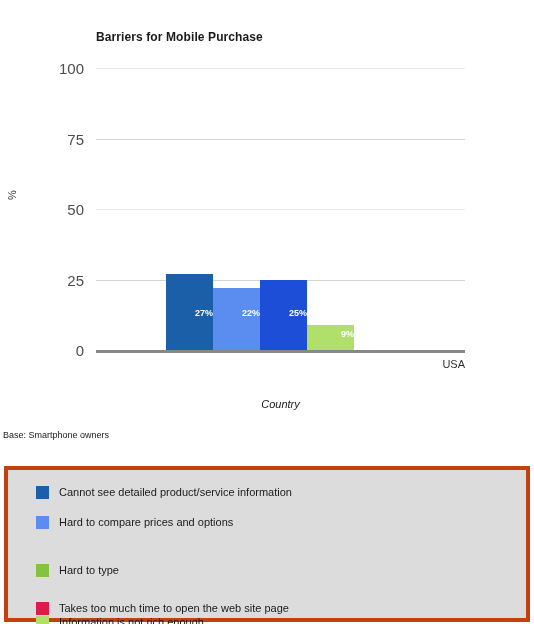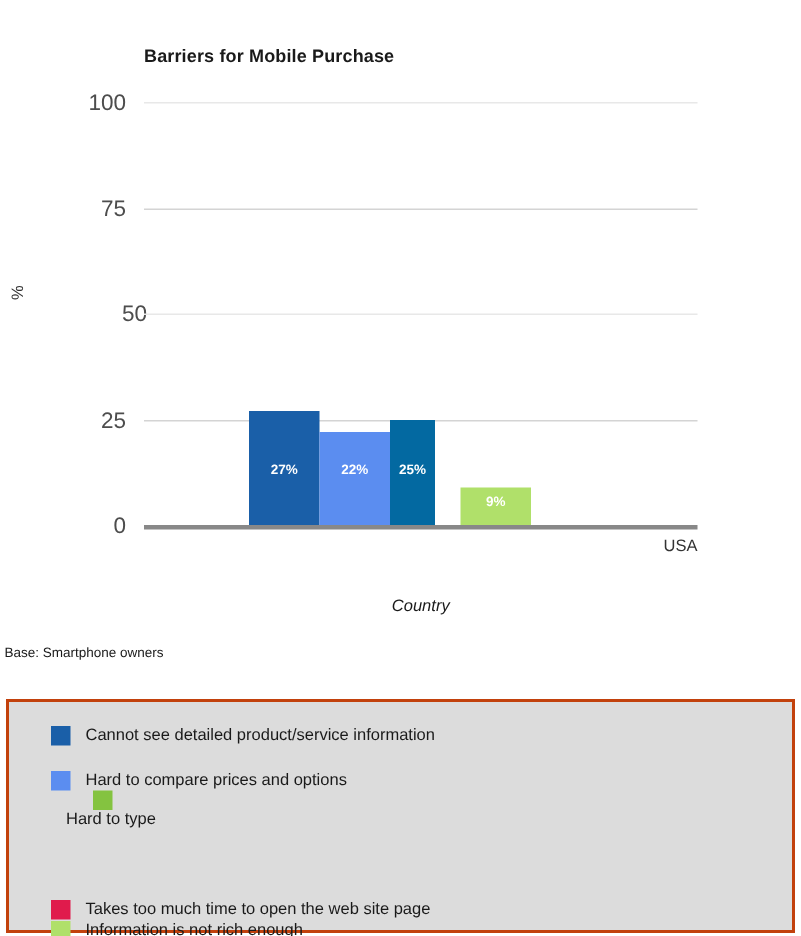--- a/index.html
+++ b/index.html
@@ -96,21 +96,21 @@
   }
   .bar {
     position: absolute;
     bottom: 0;
     box-sizing: border-box;
   }
   .bar-label {
     position: absolute;
     left: 0;
     width: 100%;
-    text-align: center;
+    text-align: right;
     font-size: 9px;
     font-weight: bold;
     color: #ffffff;
     line-height: 10px;
   }
 
   
   #x-category-label {
     position: absolute;
     left: 96px;
@@ -141,21 +141,21 @@
   }
 
   
   #legend-panel {
     position: absolute;
     left: 4px;
     top: 466px;
     width: 526px;
     height: 156px;
     background: #dcdcdc;
-    border: 2px solid #c2410c;
+    border: 4px solid #c2410c;
     box-sizing: border-box;
   }
   .legend-item {
     position: absolute;
     left: 28px;
     height: 14px;
     display: flex;
     align-items: center;
   }
   .legend-swatch {
@@ -175,40 +175,40 @@
 
 <div id="chart-figure">
 
   <div id="chart-title">Barriers for Mobile Purchase</div>
 
   <div id="y-axis-title">%</div>
 
   <div id="y-tick-labels">
       <div class="y-tick-label" style="left: 14px; top: 345px;">0</div>
       <div class="y-tick-label" style="left: 14px; top: 274.5px;">25</div>
-      <div class="y-tick-label" style="left: 28px; top: 204px;">50</div>
+      <div class="y-tick-label" style="left: 14px; top: 204px;">50</div>
       <div class="y-tick-label" style="left: 14px; top: 133.5px;">75</div>
       <div class="y-tick-label" style="left: 14px; top: 63px;">100</div>
     </div>
 
   <div id="plot-area">
     <div id="gridlines">
         <div class="gridline" style="top: 212px;"></div>
         <div class="gridline light" style="top: 141px;"></div>
         <div class="gridline" style="top: 71px;"></div>
         <div class="gridline light" style="top: 0px;"></div>
       </div>
     <div id="bars-group">
         <div class="bar" style="left: 70px; width: 47px; height: 76.14px; background: rgb(26, 95, 168);">
           <div class="bar-label" style="top: 34.14px;">27%</div>
         </div>
         <div class="bar" style="left: 117px; width: 47px; height: 62.04px; background: rgb(91, 141, 240);">
           <div class="bar-label" style="top: 20.04px;">22%</div>
         </div>
-        <div class="bar" style="left: 164px; width: 30px; height: 70.5px; background: #0369a1; text-decoration: underline;">
+        <div class="bar" style="left: 164px; width: 47px; height: 70.5px; background: #1d4ed8; text-decoration: underline;">
           <div class="bar-label" style="top: 28.5px;">25%</div>
         </div>
         <div class="bar" style="left: 211px; width: 47px; height: 25.38px; background: rgb(176, 224, 106);">
           <div class="bar-label" style="top: 4px;">9%</div>
         </div>
       </div>
   </div>
 
   <div id="x-baseline"></div>
 
@@ -220,21 +220,21 @@
 
 <div id="legend-panel">
     <div class="legend-item" style="top: 15px;">
       <span class="legend-swatch" style="background: rgb(26, 95, 168);"></span>
       <span class="legend-text">Cannot see detailed product/service information</span>
     </div>
     <div class="legend-item" style="top: 45px;">
       <span class="legend-swatch" style="background: rgb(91, 141, 240);"></span>
       <span class="legend-text">Hard to compare prices and options</span>
     </div>
-    <div class="legend-item" style="top: 59px; flex-direction: column;">
+    <div class="legend-item" style="top: 93px;">
       <span class="legend-swatch" style="background: rgb(132, 195, 64);"></span>
       <span class="legend-text">Hard to type</span>
     </div>
     <div class="legend-item" style="top: 105px; margin-top: 40px;">
       <span class="legend-swatch" style="background: rgb(176, 224, 106);"></span>
       <span class="legend-text">Information is not rich enough</span>
     </div>
     <div class="legend-item" style="top: 131px;">
       <span class="legend-swatch" style="background: rgb(224, 27, 76);"></span>
       <span class="legend-text">Takes too much time to open the web site page</span>

